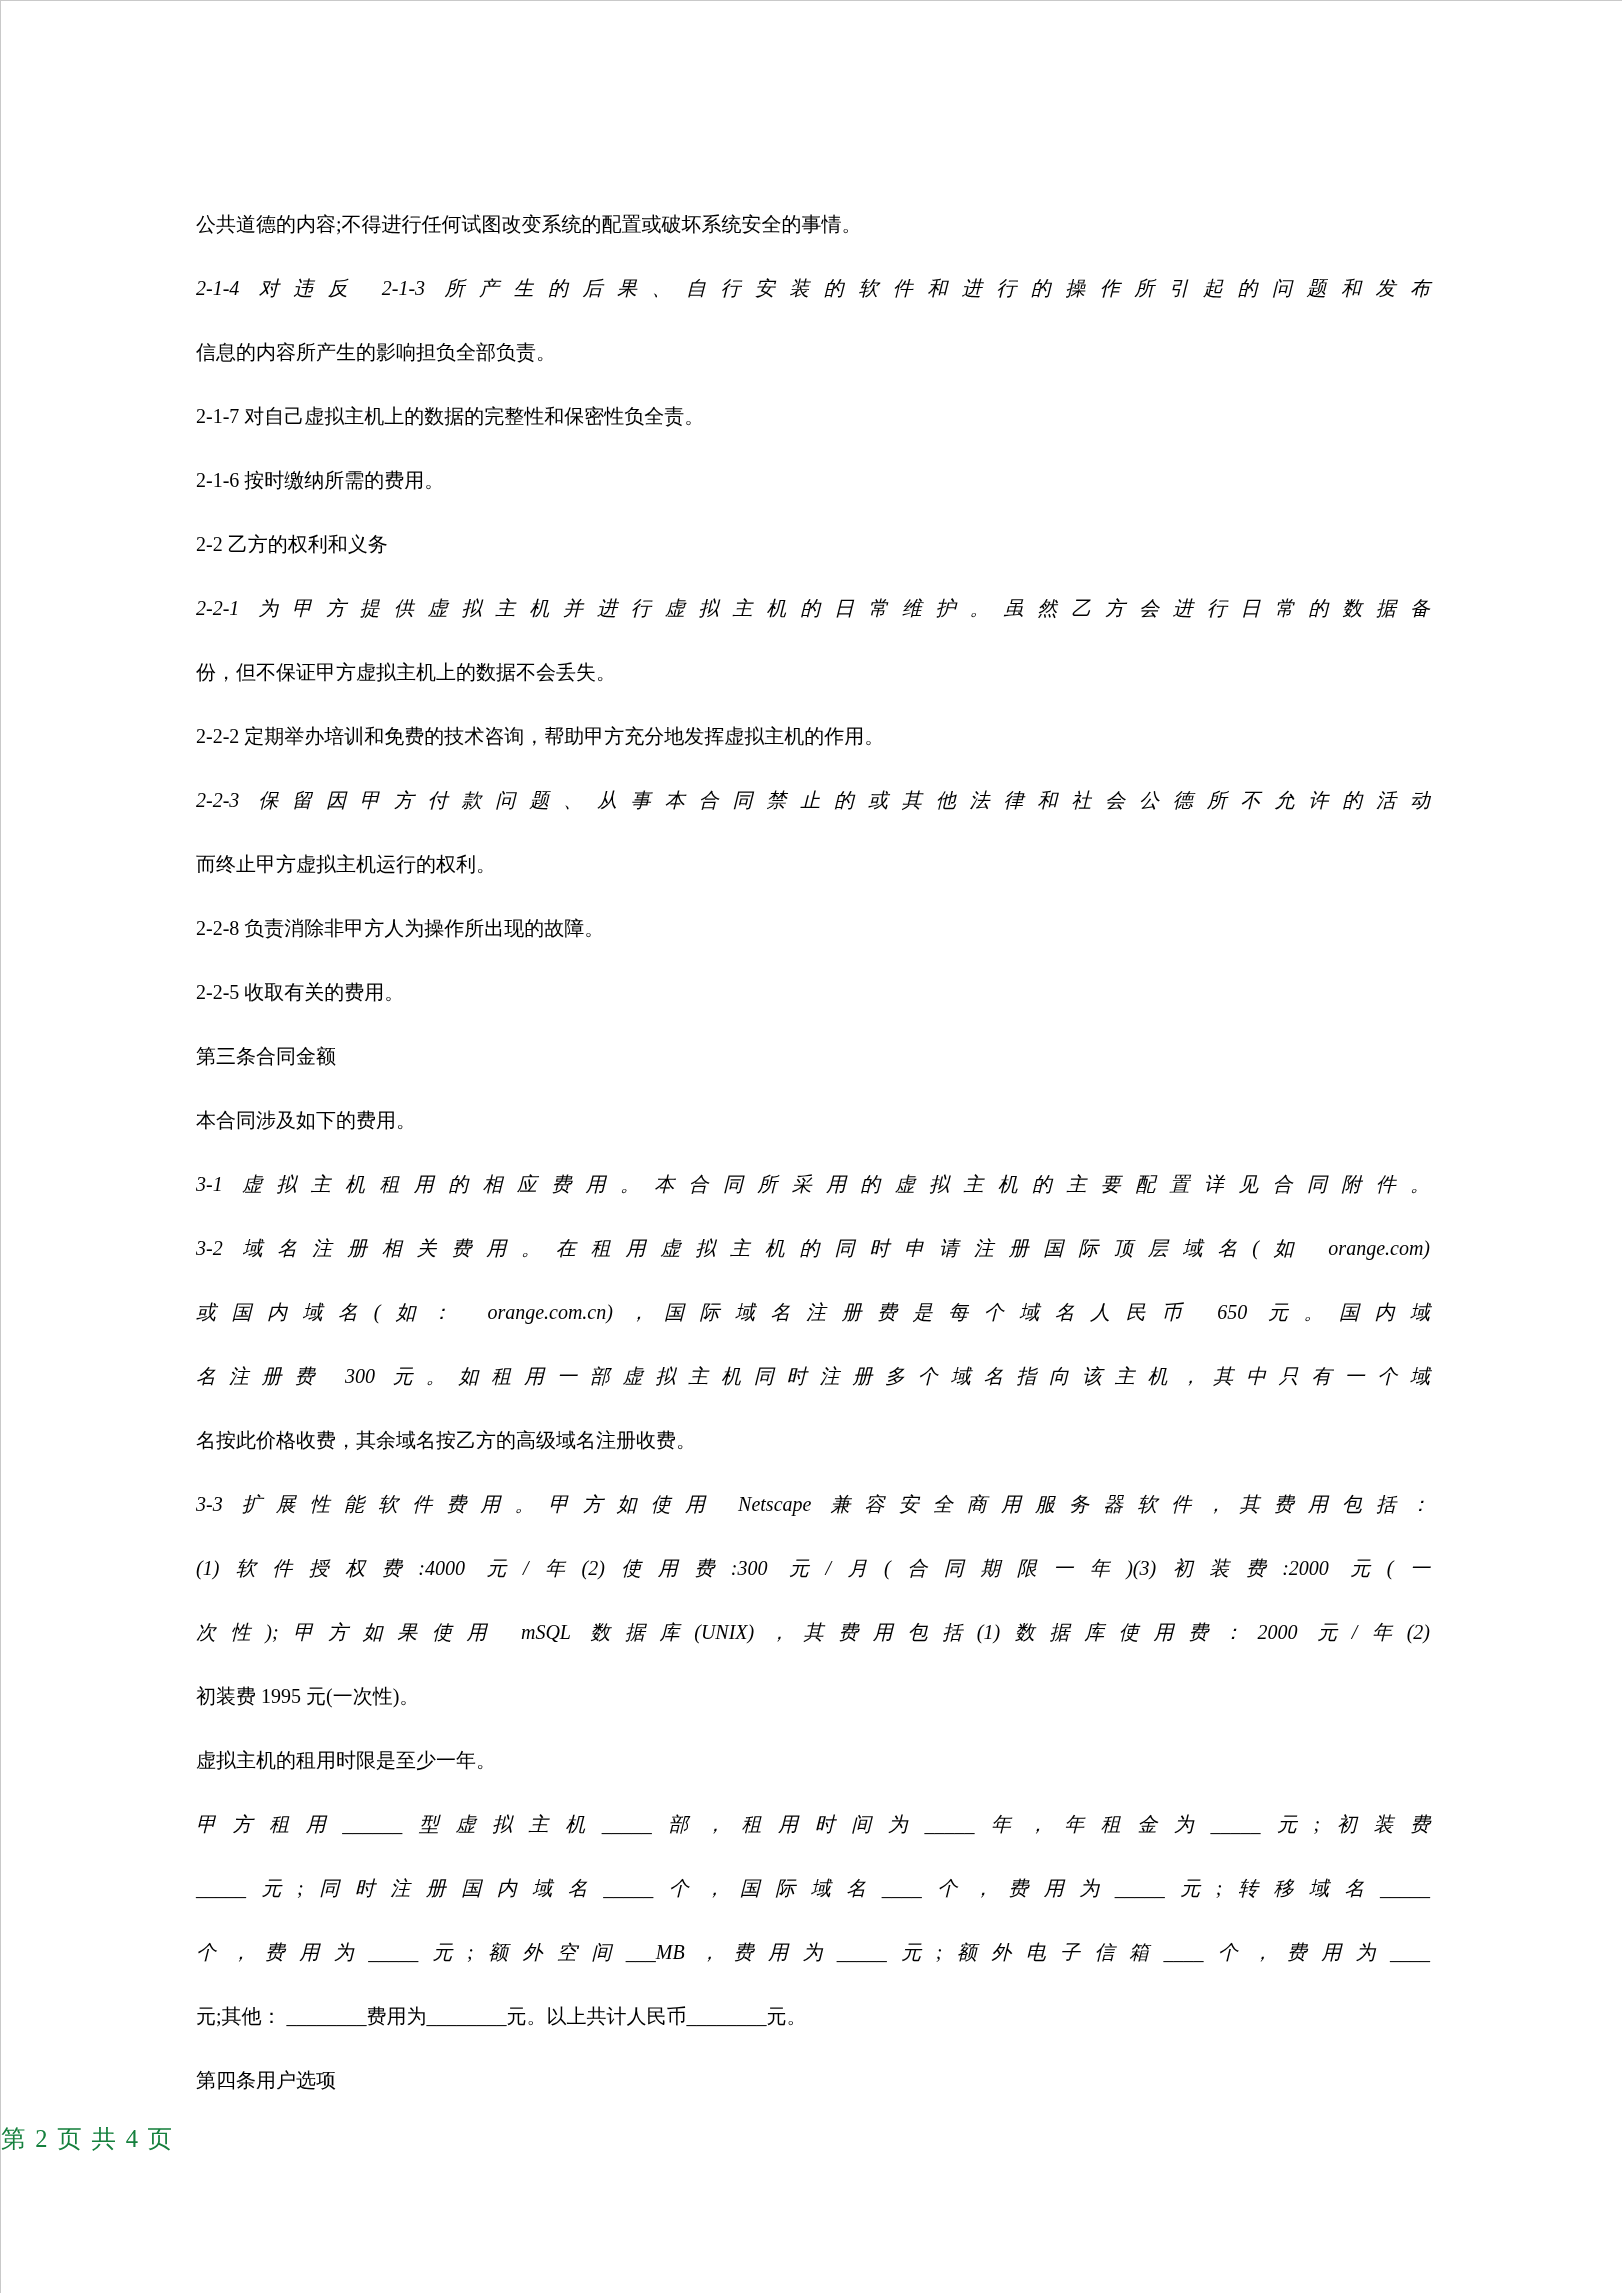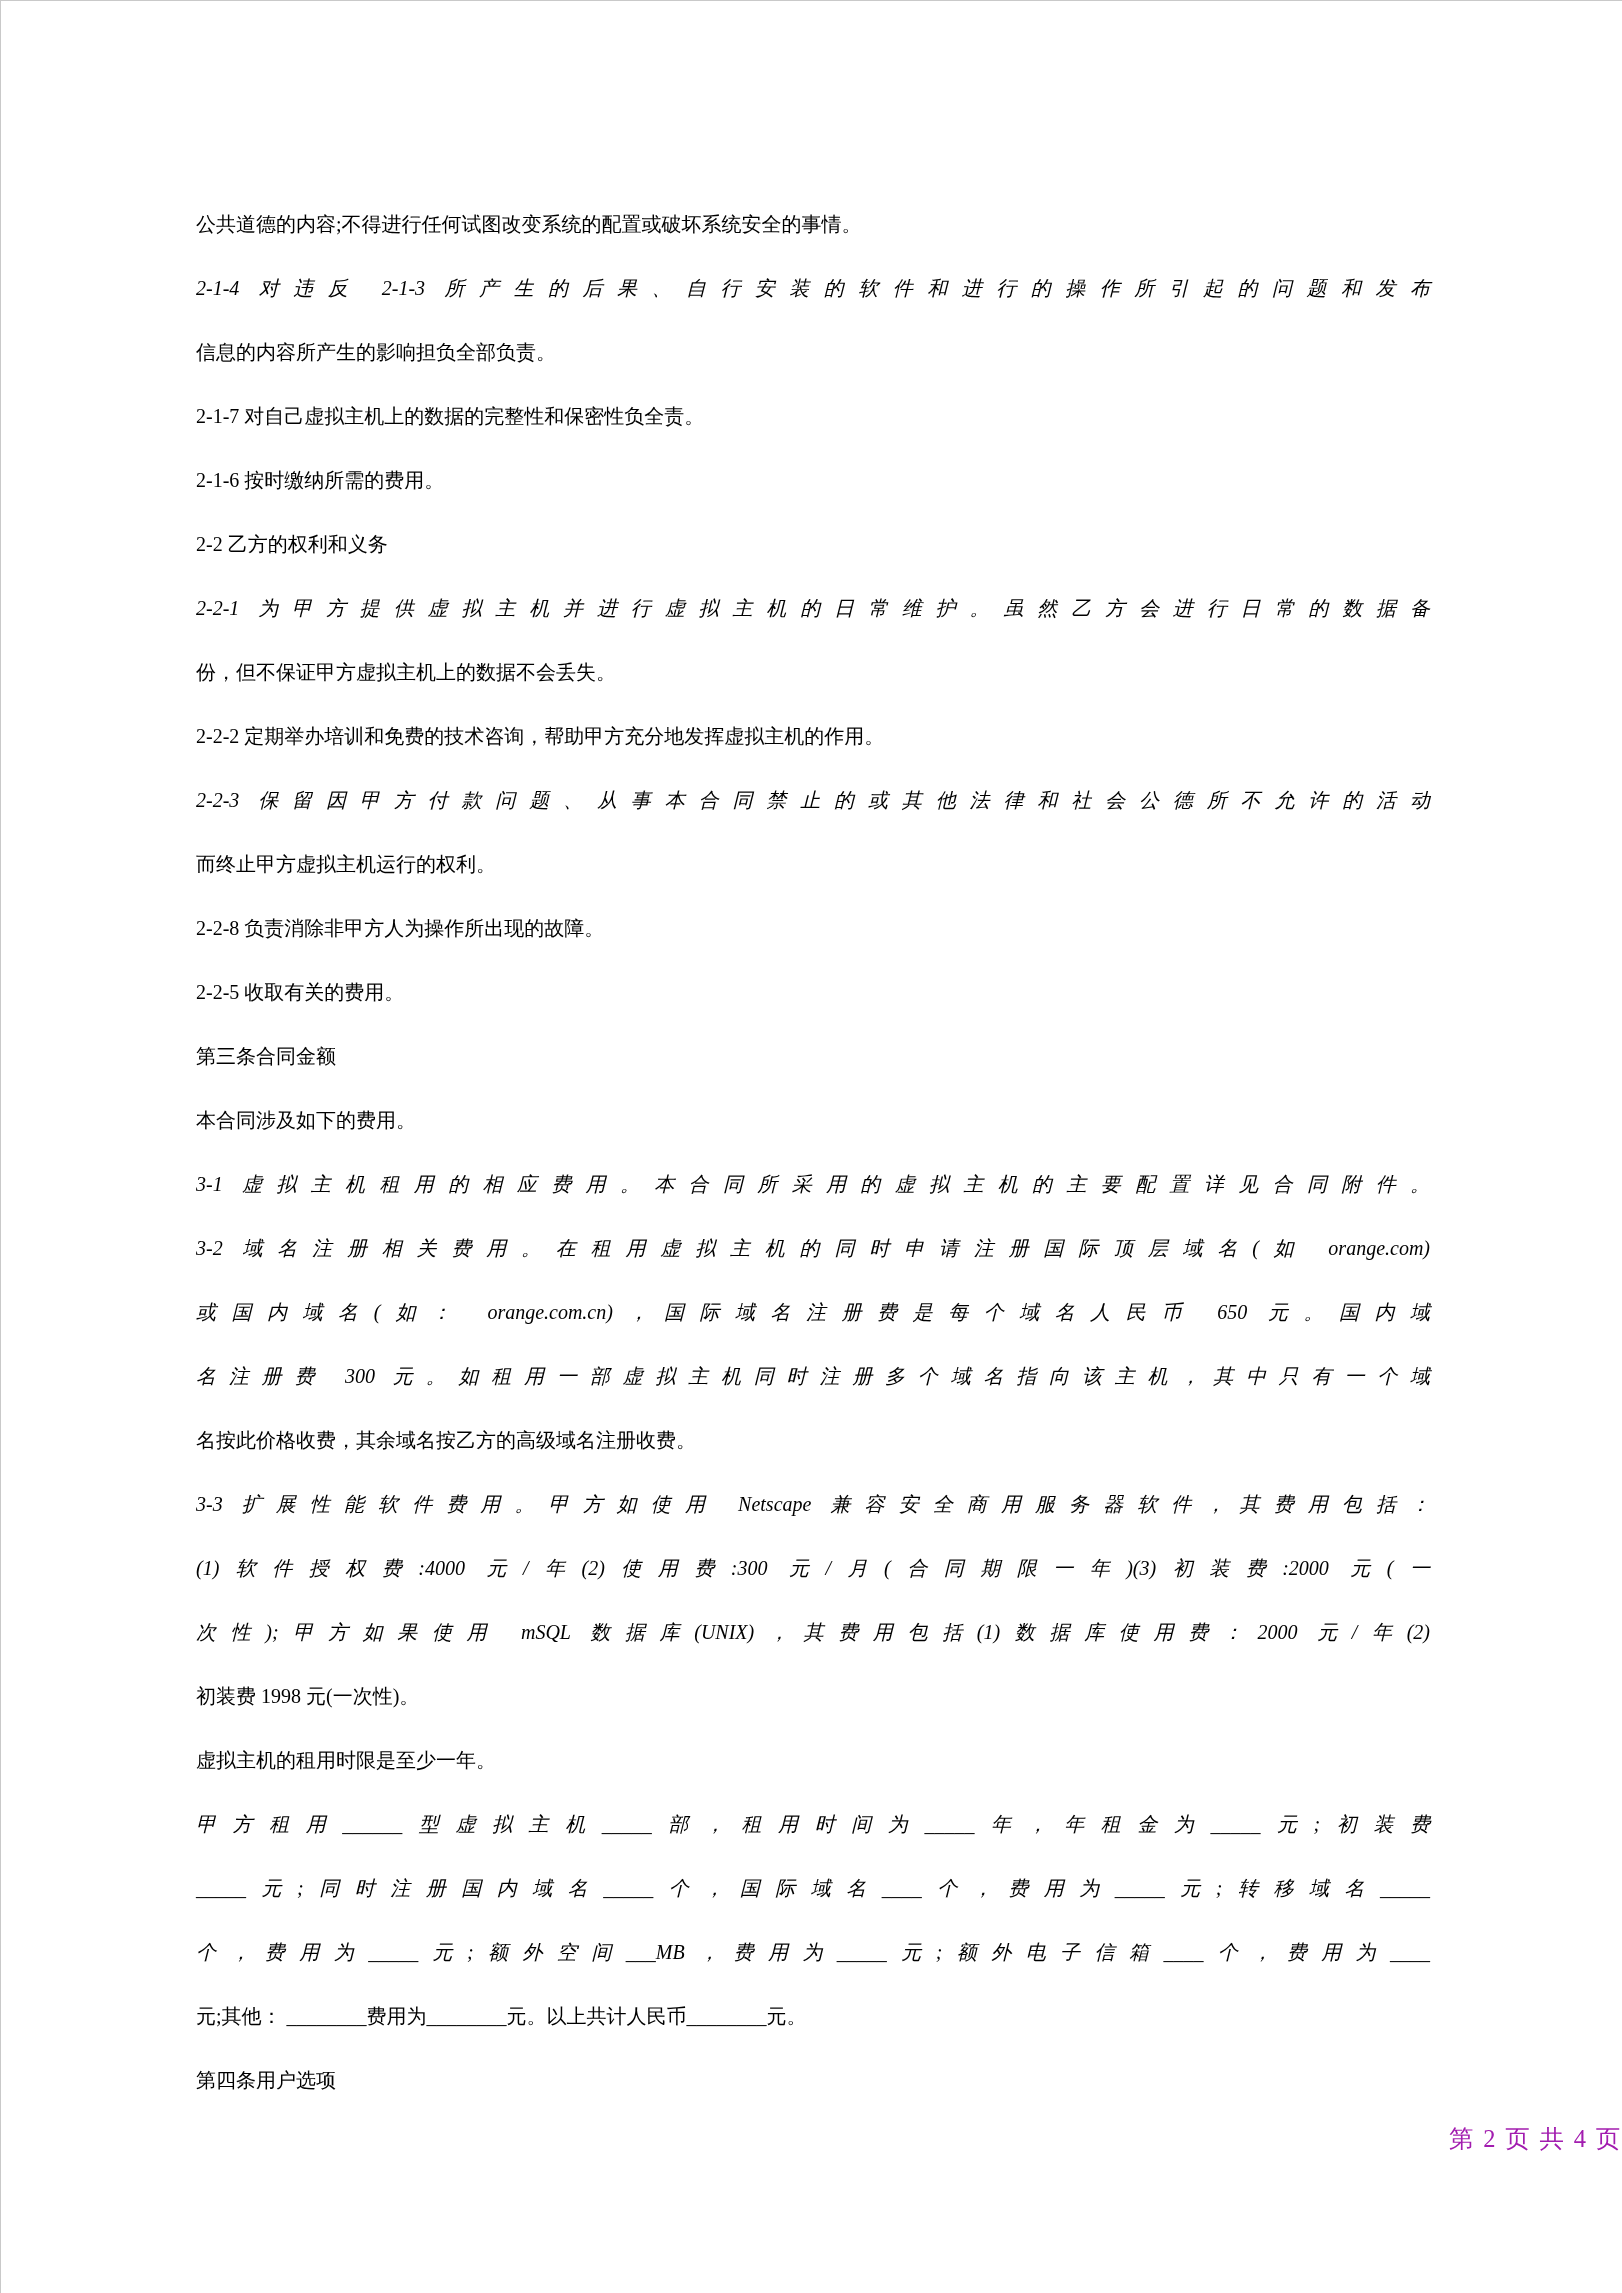--- a/index.html
+++ b/index.html
@@ -36,24 +36,24 @@
   .line.fill {
     text-align: justify;
     text-align-last: justify;
     font-style: italic;
   }
   .footer {
     position: absolute;
     top: 2120px;
     left: 0;
     width: 100%;
-    text-align: right;
+    text-align: left;
     font-size: 24.5px;
     line-height: 36px;
-    color: #a21caf;
+    color: #15803d;
     letter-spacing: 1.8px;
   }
 </style>
 </head>
 <body>
 
 <div class="page">
   <div class="content">
       <div class="line">公共道德的内容;不得进行任何试图改变系统的配置或破坏系统安全的事情。</div>
       <div class="line fill">2-1-4 对违反 2-1-3 所产生的后果、自行安装的软件和进行的操作所引起的问题和发布</div>
@@ -71,21 +71,21 @@
       <div class="line">第三条合同金额</div>
       <div class="line">本合同涉及如下的费用。</div>
       <div class="line fill">3-1 虚拟主机租用的相应费用。本合同所采用的虚拟主机的主要配置详见合同附件。</div>
       <div class="line fill">3-2 域名注册相关费用。在租用虚拟主机的同时申请注册国际顶层域名(如 orange.com)</div>
       <div class="line fill">或国内域名(如： orange.com.cn)，国际域名注册费是每个域名人民币 650 元。国内域</div>
       <div class="line fill">名注册费 300 元。如租用一部虚拟主机同时注册多个域名指向该主机，其中只有一个域</div>
       <div class="line">名按此价格收费，其余域名按乙方的高级域名注册收费。</div>
       <div class="line fill">3-3 扩展性能软件费用。甲方如使用 Netscape 兼容安全商用服务器软件，其费用包括：</div>
       <div class="line fill">(1)软件授权费:4000 元/年(2)使用费:300 元/月(合同期限一年)(3)初装费:2000 元(一</div>
       <div class="line fill">次性);甲方如果使用 mSQL 数据库(UNIX)，其费用包括(1)数据库使用费：2000 元/年(2)</div>
-      <div class="line">初装费 1998 元(一次性)。</div>
+      <div class="line">初装费 1995 元(一次性)。</div>
       <div class="line">虚拟主机的租用时限是至少一年。</div>
       <div class="line fill">甲方租用______型虚拟主机_____部，租用时间为_____年，年租金为_____元;初装费</div>
       <div class="line fill">_____元;同时注册国内域名_____个，国际域名____个，费用为_____元;转移域名_____</div>
       <div class="line fill">个，费用为_____元;额外空间___MB，费用为_____元;额外电子信箱____个，费用为____</div>
       <div class="line">元;其他： ________费用为________元。以上共计人民币________元。</div>
       <div class="line">第四条用户选项</div>
     </div>
   <div class="footer">第 2 页 共 4 页</div>
 </div>
 

